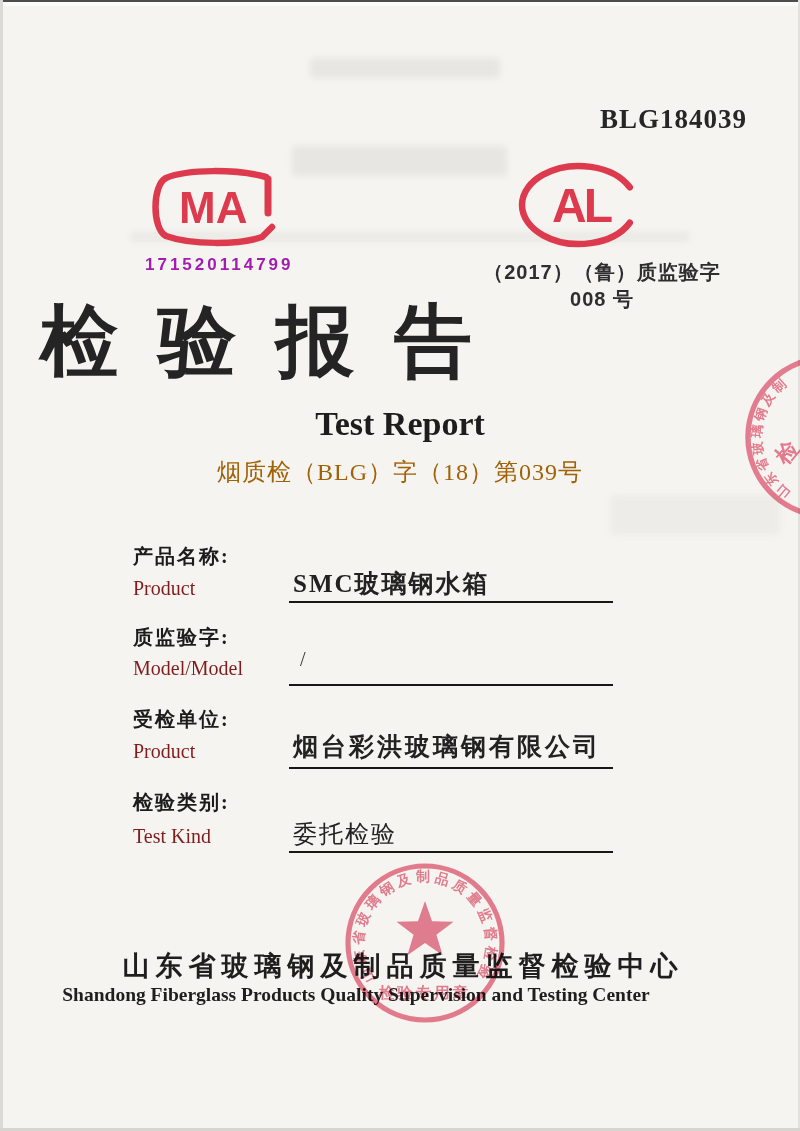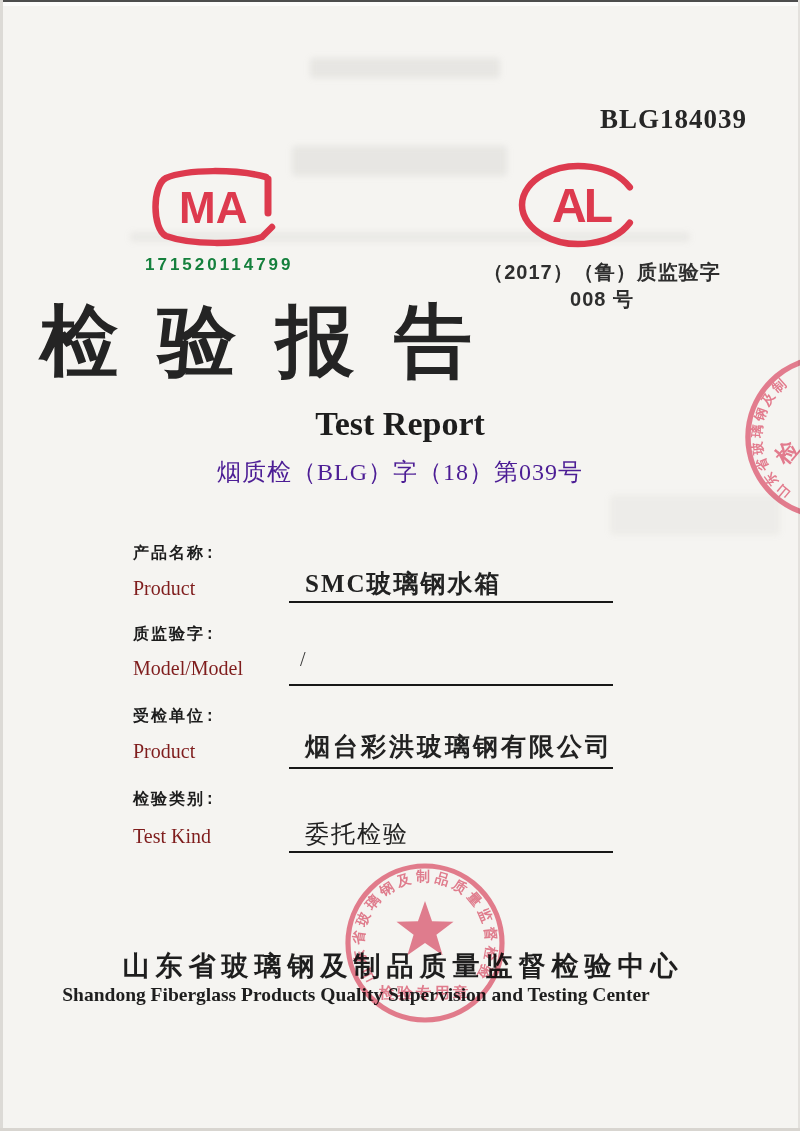--- a/index.html
+++ b/index.html
@@ -15,36 +15,36 @@
   .edge-bottom{left:0;bottom:0;width:800px;height:3px;background:#d8d5d0;}
 
   
   .ghost{background:rgba(150,148,140,0.14);filter:blur(3px);border-radius:4px;}
 
   .report-code{left:600;top:104px;left:600px;width:160px;font-weight:700;font-size:27px;
                letter-spacing:1px;color:#262626;}
 
   .cma-num{left:145px;top:255px;width:146px;text-align:center;
            font-family:"Liberation Sans",sans-serif;font-size:17px;font-weight:700;
-           color:#15803d;letter-spacing:3px;}
+           color:#a21caf;letter-spacing:3px;}
   .cal-caption{left:482px;top:259px;width:240px;text-align:center;
                font-family:"Liberation Sans",sans-serif;font-size:20px;font-weight:700;
                color:#2e2e2e;letter-spacing:1px;}
 
   .title-zh{left:0;top:299px;width:800px;text-align:left;
             font-family:"Liberation Sans",sans-serif;font-weight:900;font-size:78px;
             line-height:1.1;letter-spacing:40px;padding-left:40px;box-sizing:border-box;color:#242424;}
   .title-en{left:0;top:405px;width:800px;text-align:center;
             font-weight:700;font-size:34px;color:#1d1d1d;}
   .report-no{left:0;top:456px;width:800px;text-align:center;
-             font-size:24px;letter-spacing:1px;color:#4c1d95;}
+             font-size:24px;letter-spacing:1px;color:#a16207;}
 
-  .lbl-zh{left:133px;font-size:16px;font-weight:600;letter-spacing:2px;color:#1c1c1c;font-family:Liberation Mono, monospace;}
+  .lbl-zh{left:133px;font-size:20px;font-weight:600;letter-spacing:2px;color:#1c1c1c;}
   .lbl-en{left:133px;font-size:20px;font-weight:400;color:#7f1d1d;}
-  .fval{left:293px;font-size:25px;font-weight:600;letter-spacing:2px;color:#222;margin-left:12px;}
+  .fval{left:293px;font-size:25px;font-weight:600;letter-spacing:2px;color:#222;}
   .fval-light{left:300px;font-size:20px;font-weight:400;color:#333;}
   .uline{left:289px;width:324px;height:0;border-top:2px solid #171717;}
 
   .org-zh{left:0;top:948px;width:800px;text-align:center;font-weight:700;font-size:27px;
           letter-spacing:6px;padding-left:6px;box-sizing:border-box;color:#1e1e1e;}
   .org-en{left:0;top:984px;width:712px;text-align:center;font-weight:700;font-size:19.5px;
           color:#1e1e1e;}
 
   .stamp{mix-blend-mode:multiply;opacity:.88;}
   .seal-font{font-family:"Liberation Sans",sans-serif;}

